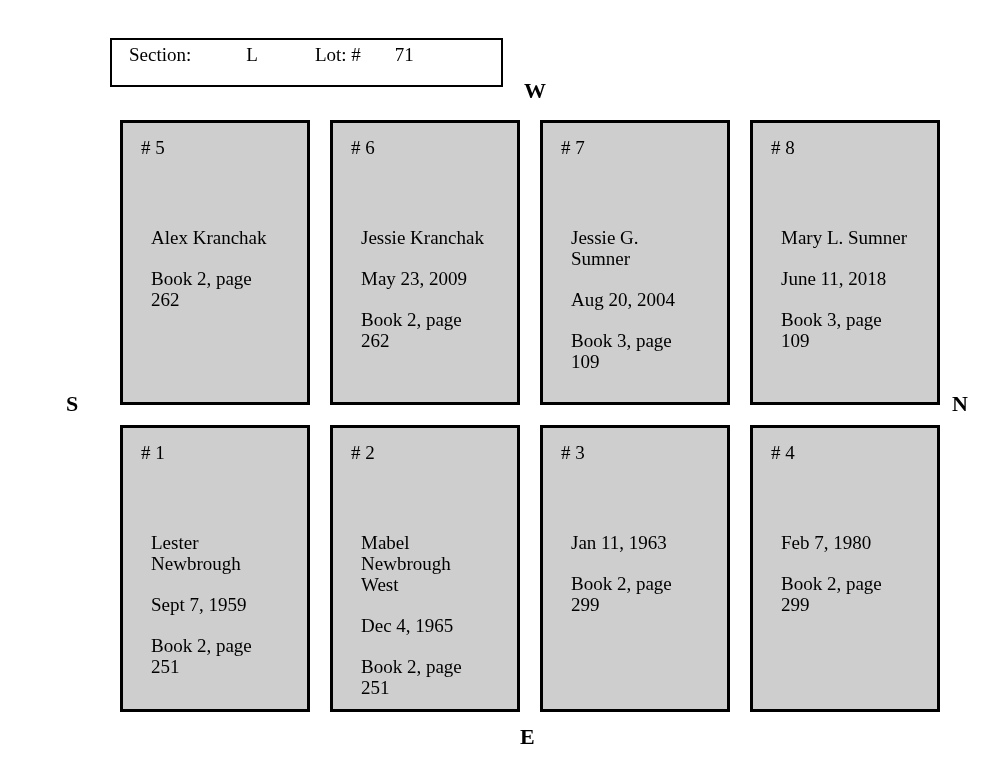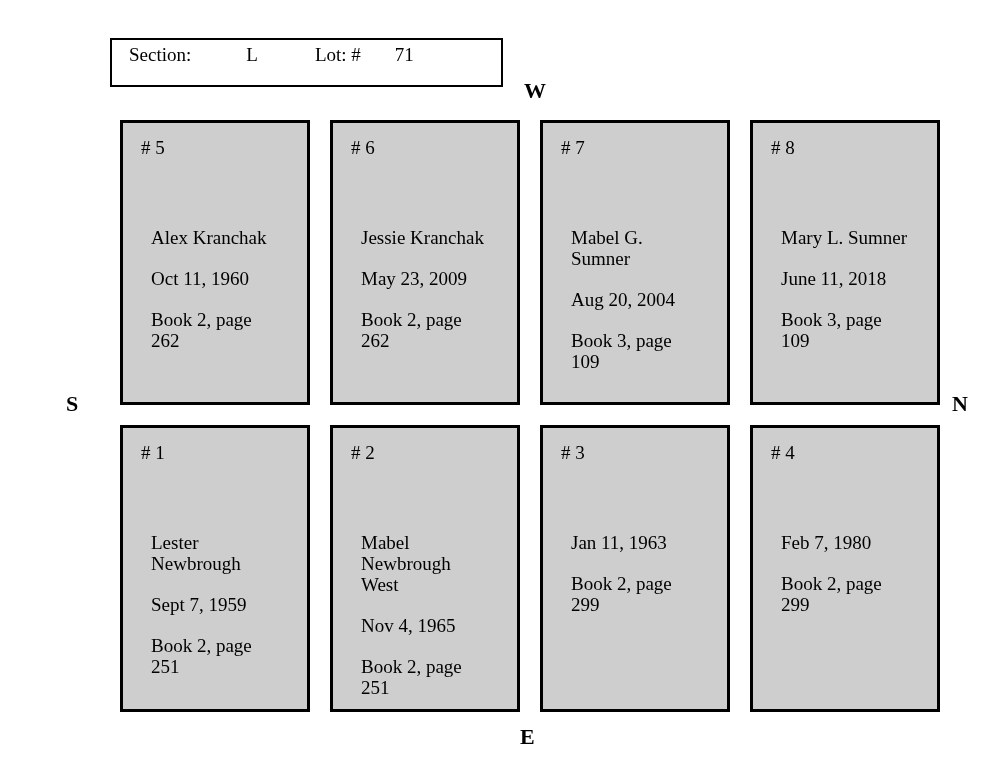--- a/index.html
+++ b/index.html
@@ -79,38 +79,37 @@
   <div class="compass compass-s">S</div>
   <div class="compass compass-n">N</div>
   <div class="compass compass-e">E</div>
 
   <div class="grid">
 
     <div class="plot">
       <div class="plot-number"># 5</div>
       <div class="plot-info">
         <div class="plot-name">Alex Kranchak</div>
-        <div class="plot-date">Oct 11, 1960</div>
         <div class="plot-book">Book 2, page 262</div>
       </div>
     </div>
 
     <div class="plot">
       <div class="plot-number"># 6</div>
       <div class="plot-info">
         <div class="plot-name">Jessie Kranchak</div>
         <div class="plot-date">May 23, 2009</div>
         <div class="plot-book">Book 2, page 262</div>
       </div>
     </div>
 
     <div class="plot">
       <div class="plot-number"># 7</div>
       <div class="plot-info">
-        <div class="plot-name">Mabel G. Sumner</div>
+        <div class="plot-name">Jessie G. Sumner</div>
         <div class="plot-date">Aug 20, 2004</div>
         <div class="plot-book">Book 3, page 109</div>
       </div>
     </div>
 
     <div class="plot">
       <div class="plot-number"># 8</div>
       <div class="plot-info">
         <div class="plot-name">Mary L. Sumner</div>
         <div class="plot-date">June 11, 2018</div>
@@ -124,21 +123,21 @@
         <div class="plot-name">Lester Newbrough</div>
         <div class="plot-date">Sept 7, 1959</div>
         <div class="plot-book">Book 2, page 251</div>
       </div>
     </div>
 
     <div class="plot">
       <div class="plot-number"># 2</div>
       <div class="plot-info">
         <div class="plot-name">Mabel Newbrough West</div>
-        <div class="plot-date">Nov 4, 1965</div>
+        <div class="plot-date">Dec 4, 1965</div>
         <div class="plot-book">Book 2, page 251</div>
       </div>
     </div>
 
     <div class="plot">
       <div class="plot-number"># 3</div>
       <div class="plot-info">
         <div class="plot-date">Jan 11, 1963</div>
         <div class="plot-book">Book 2, page 299</div>
       </div>

